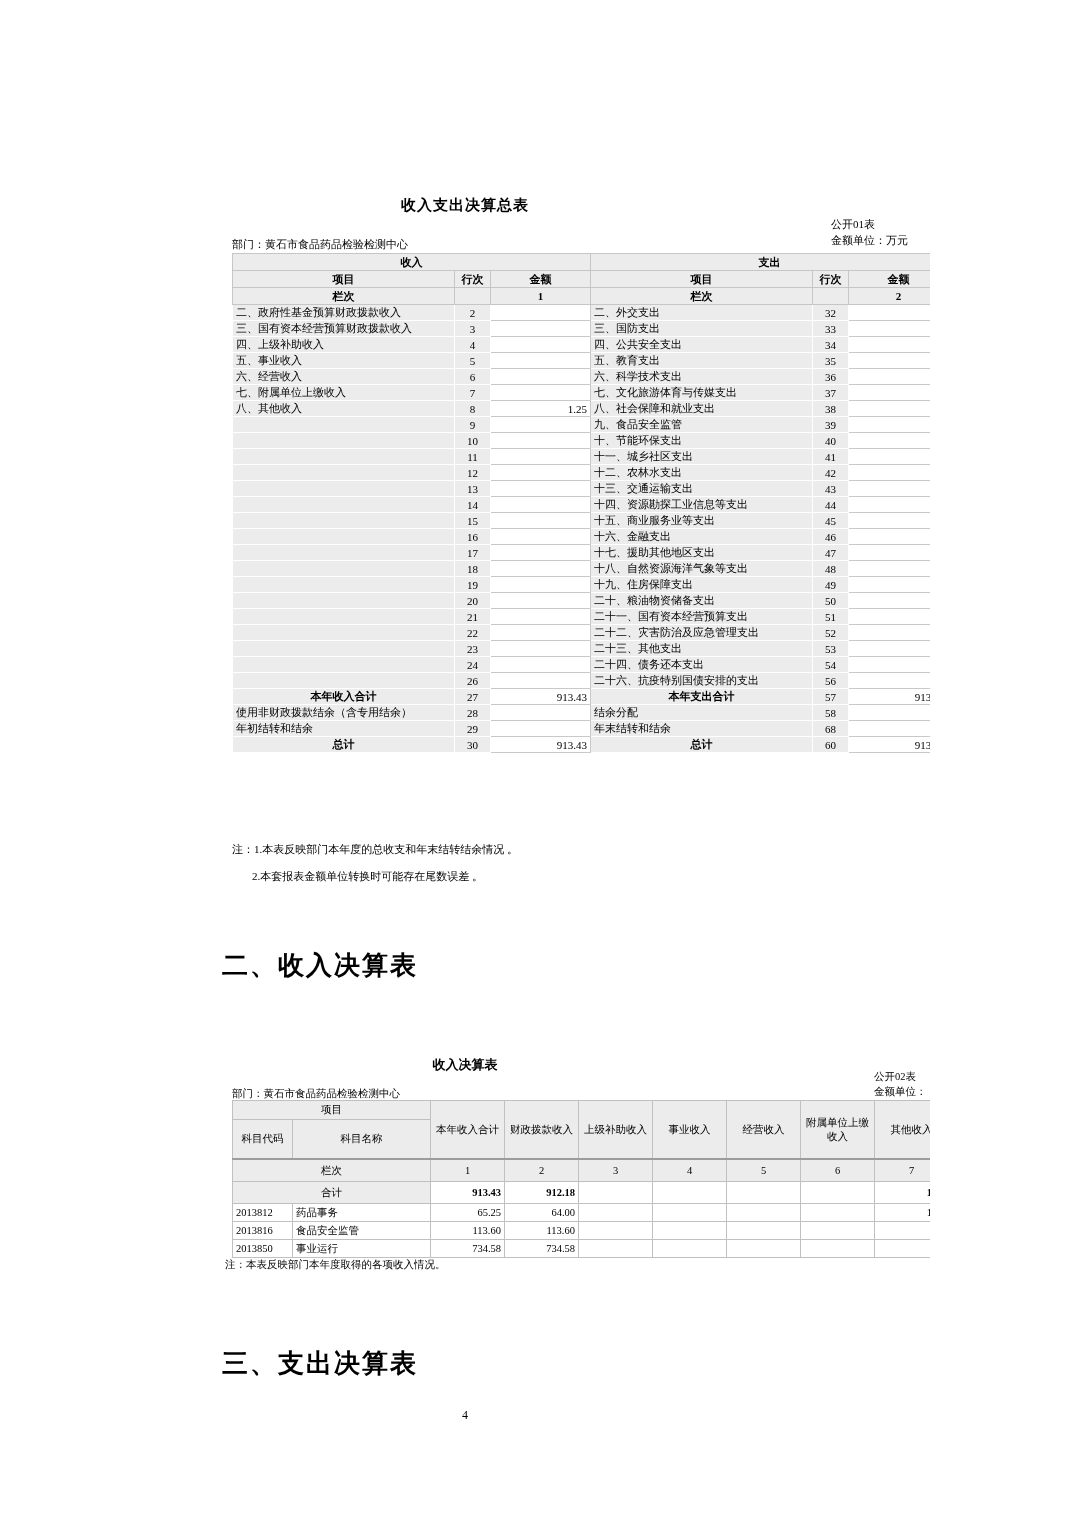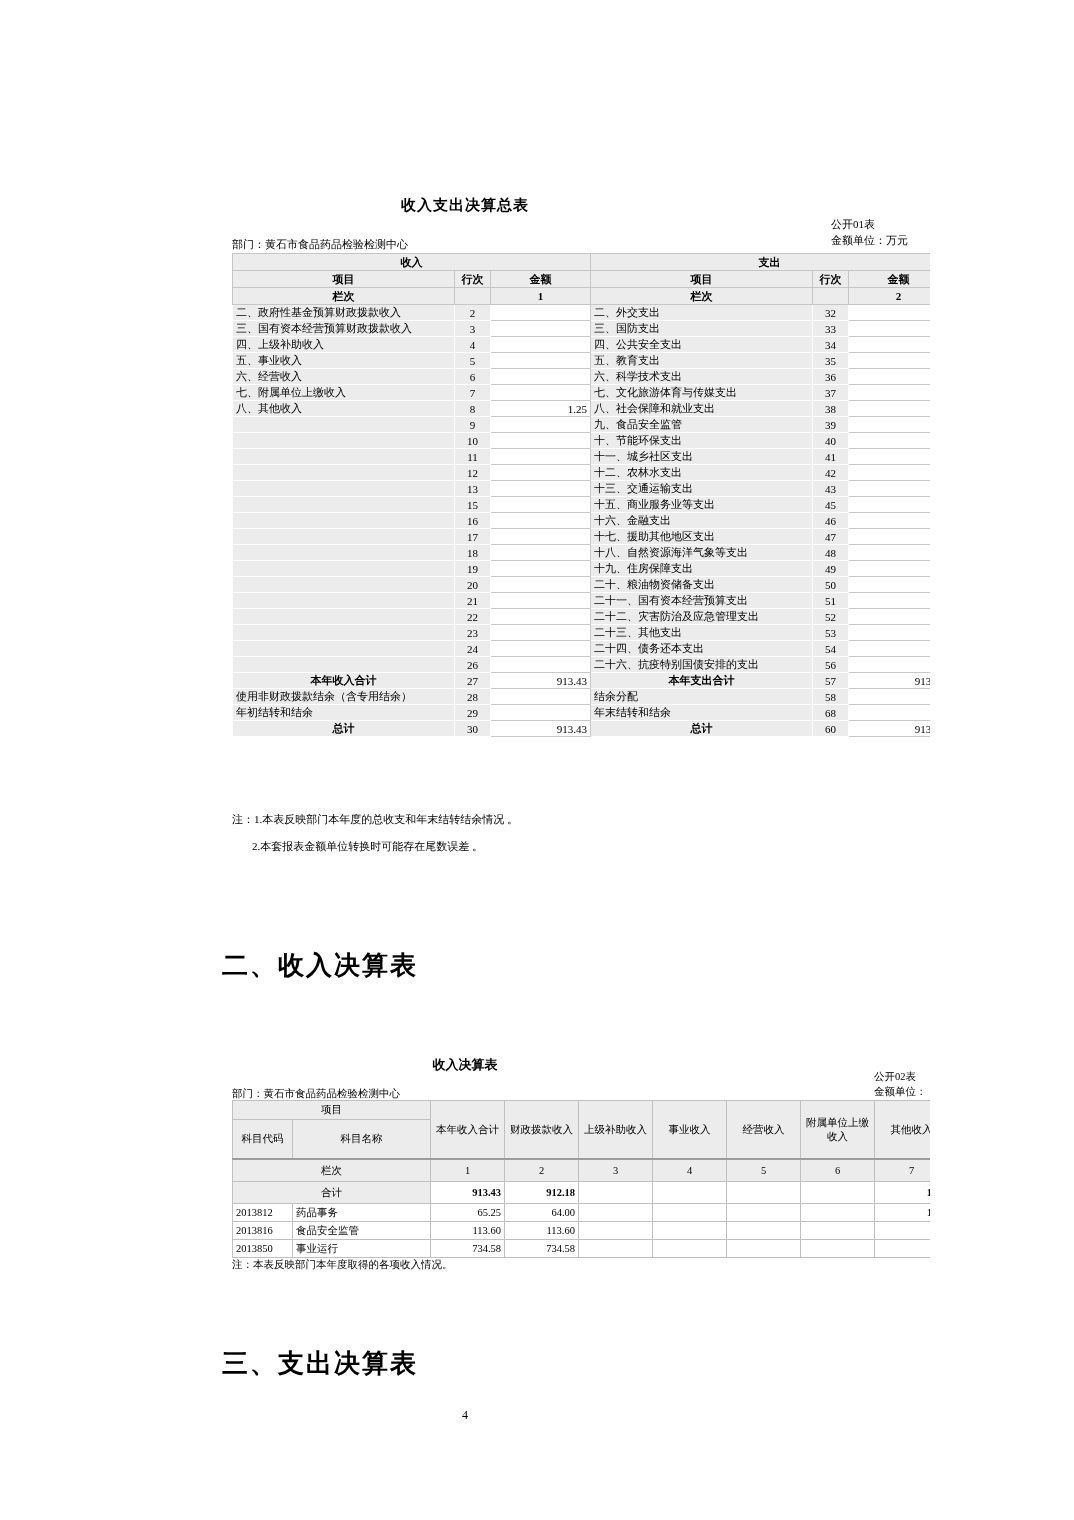--- a/index.html
+++ b/index.html
@@ -27,21 +27,21 @@
   }
   table.t1 th{
     background:#ececec;border:1px solid #c6c6c6;
     font-weight:bold;text-align:center;height:16px;padding:0;
   }
   table.t1 td{height:15px;padding:0 3px;white-space:nowrap;overflow:hidden;}
   table.t1 td.lbl{background:#ececec;border:1px solid #ffffff;text-align:left;}
   table.t1 td.lbl.total{text-align:center;font-weight:bold;font-family:"Liberation Sans","DejaVu Sans",sans-serif;font-size:11px;}
   table.t1 td.ln{background:#ececec;border:1px solid #ffffff;text-align:center;}
   table.t1 td.amt{background:#ffffff;border:1px solid #c9c9c9;text-align:right;}
-  .t1-notes{position:absolute;left:232px;top:806px;font-size:11px;line-height:27px;}
+  .t1-notes{position:absolute;left:232px;top:836px;font-size:11px;line-height:27px;}
   .t1-notes .n2{padding-left:20px;}
   
   .sec{
     position:absolute;left:222px;margin:0;
     font-family:"Liberation Sans","DejaVu Sans",sans-serif;
     font-size:26px;font-weight:bold;letter-spacing:2px;
   }
   .sec2{top:948px;}
   .sec3{top:1346px;}
   
@@ -64,21 +64,21 @@
   }
   table.t2 tr.hrow1 th{height:16px;}
   table.t2 tr.hrow2 th{height:36px;}
   table.t2 tr.lanci th{height:19px;border-top:2px solid #9c9c9c;}
   table.t2 td{background:#ffffff;border:1px solid #c0c0c0;height:17px;padding:0 3px;white-space:nowrap;overflow:hidden;}
   table.t2 td.amt{text-align:right;}
   table.t2 tr.trow th.tlabel{height:19px;}
   table.t2 tr.trow td.amt{font-weight:bold;}
   table.t2 td.code{text-align:left;}
   table.t2 td.name{text-align:left;}
-  .t2-note{position:absolute;left:232px;top:1258px;font-size:10.5px;}
+  .t2-note{position:absolute;left:225px;top:1258px;font-size:10.5px;}
   
   .pageno{position:absolute;top:1408px;left:0;width:100%;text-align:center;font-size:12px;}
 </style>
 </head>
 <body>
 
 <div class="page">
 
   <h1 class="t1-title">收入支出决算总表</h1>
 
@@ -208,20 +208,28 @@
           <td class="lbl">十二、农林水支出</td>
           <td class="ln">42</td>
           <td class="amt"></td>
         </tr>
         <tr>
           <td class="lbl"></td>
           <td class="ln">13</td>
           <td class="amt"></td>
           <td class="lbl">十三、交通运输支出</td>
           <td class="ln">43</td>
+          <td class="amt"></td>
+        </tr>
+        <tr>
+          <td class="lbl"></td>
+          <td class="ln">14</td>
+          <td class="amt"></td>
+          <td class="lbl">十四、资源勘探工业信息等支出</td>
+          <td class="ln">44</td>
           <td class="amt"></td>
         </tr>
         <tr>
           <td class="lbl"></td>
           <td class="ln">15</td>
           <td class="amt"></td>
           <td class="lbl">十五、商业服务业等支出</td>
           <td class="ln">45</td>
           <td class="amt"></td>
         </tr>

